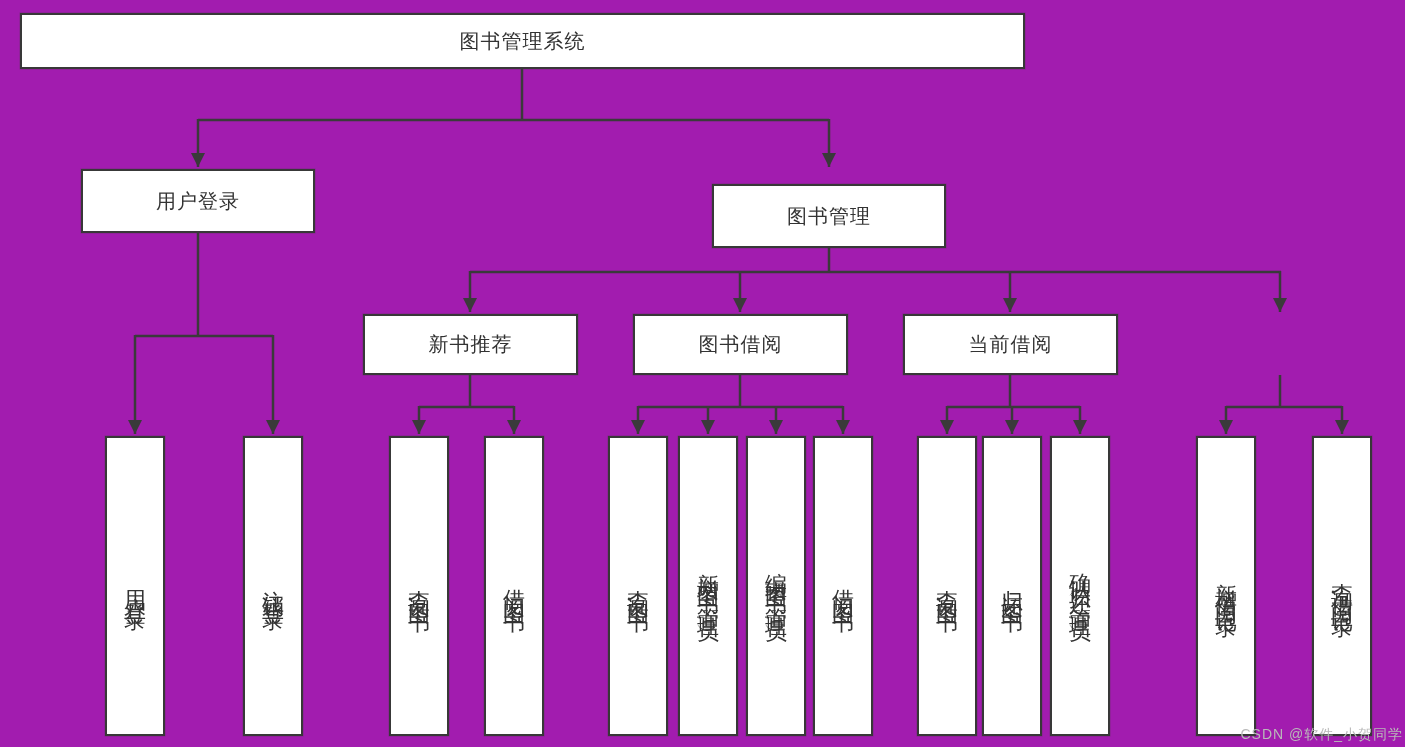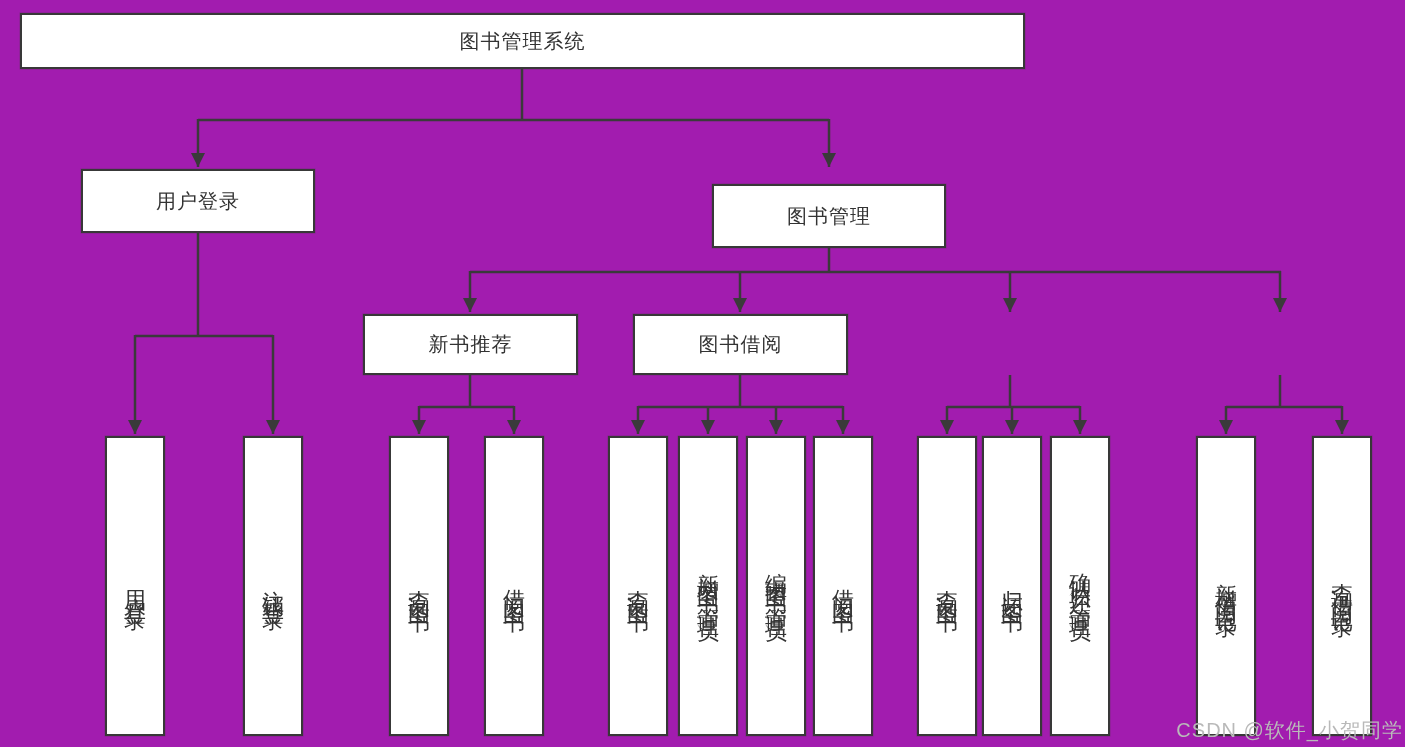--- a/index.html
+++ b/index.html
@@ -44,21 +44,21 @@
     text-orientation: mixed;
     font-size: 22px;
     letter-spacing: 7px;
     line-height: 1;
     color: #333333;
   }
   .watermark {
     position: absolute;
     right: 2px;
     bottom: 3px;
-    font-size: 20px;
+    font-size: 14px;
     color: #b9b9b9;
     z-index: 3;
     letter-spacing: 1px;
     white-space: nowrap;
   }
 </style>
 </head>
 <body>
 
 <div class="stage">
@@ -123,20 +123,23 @@
   <div class="node" style="left:712px; top:184px; width:234px; height:64px">
     <span class="lbl">图书管理</span>
   </div>
 
   <div class="node" style="left:363px; top:314px; width:215px; height:61px">
     <span class="lbl">新书推荐</span>
   </div>
   <div class="node" style="left:633px; top:314px; width:215px; height:61px">
     <span class="lbl">图书借阅</span>
   </div>
+  <div class="node" style="left:903px; top:314px; width:215px; height:61px">
+    <span class="lbl">当前借阅</span>
+  </div>
 
   <div class="node leaf" style="left:105px; top:436px; width:60px; height:300px">
     <span class="lbl">用户登录</span>
   </div>
   <div class="node leaf" style="left:243px; top:436px; width:60px; height:300px">
     <span class="lbl">注销登录</span>
   </div>
 
   <div class="node leaf" style="left:389px; top:436px; width:60px; height:300px">
     <span class="lbl">查询图书</span>

